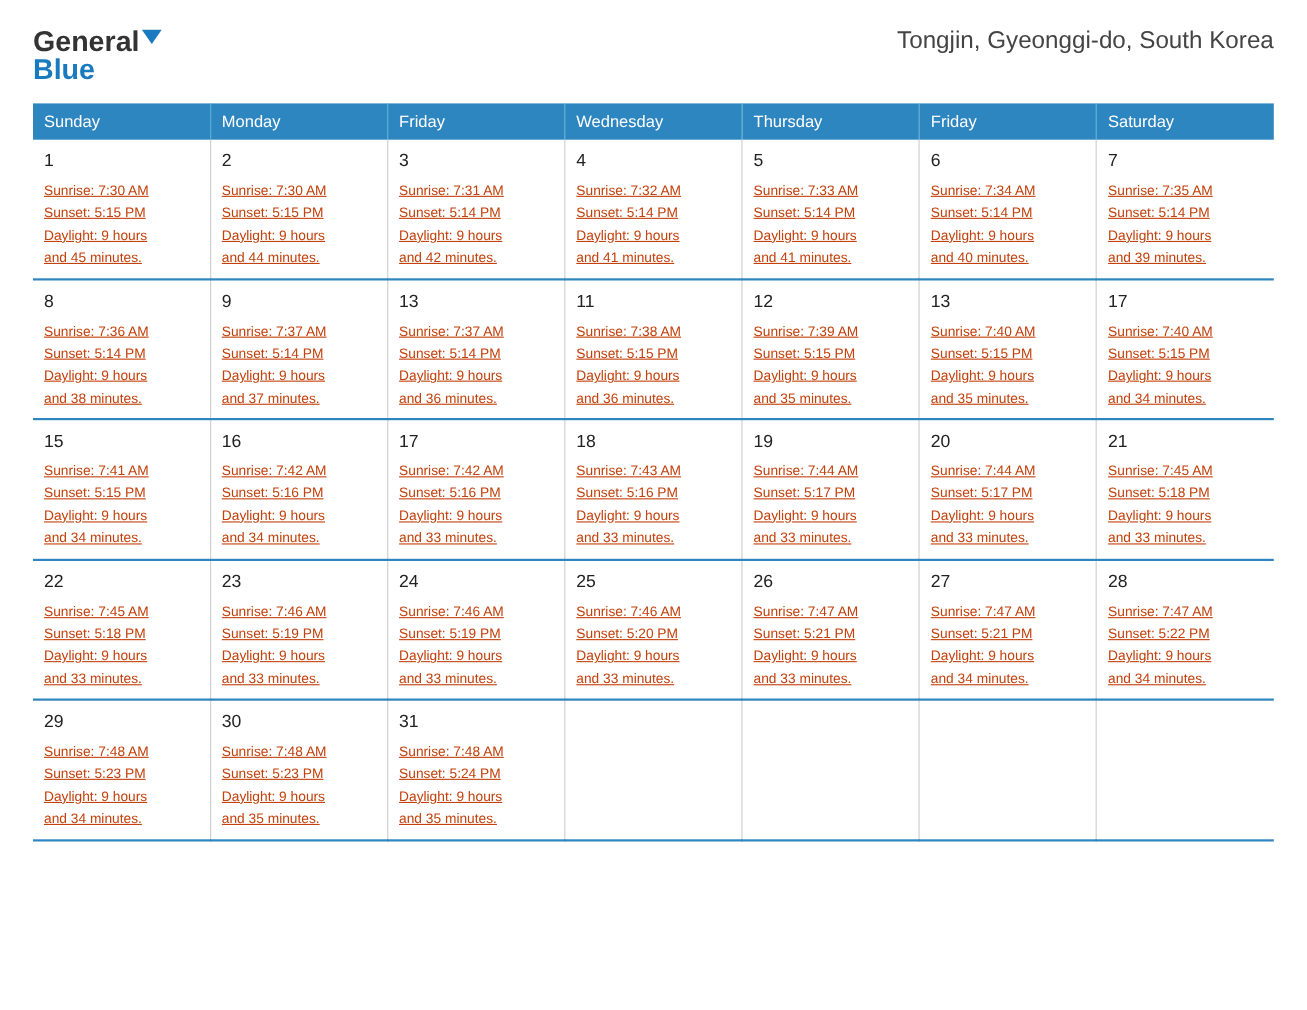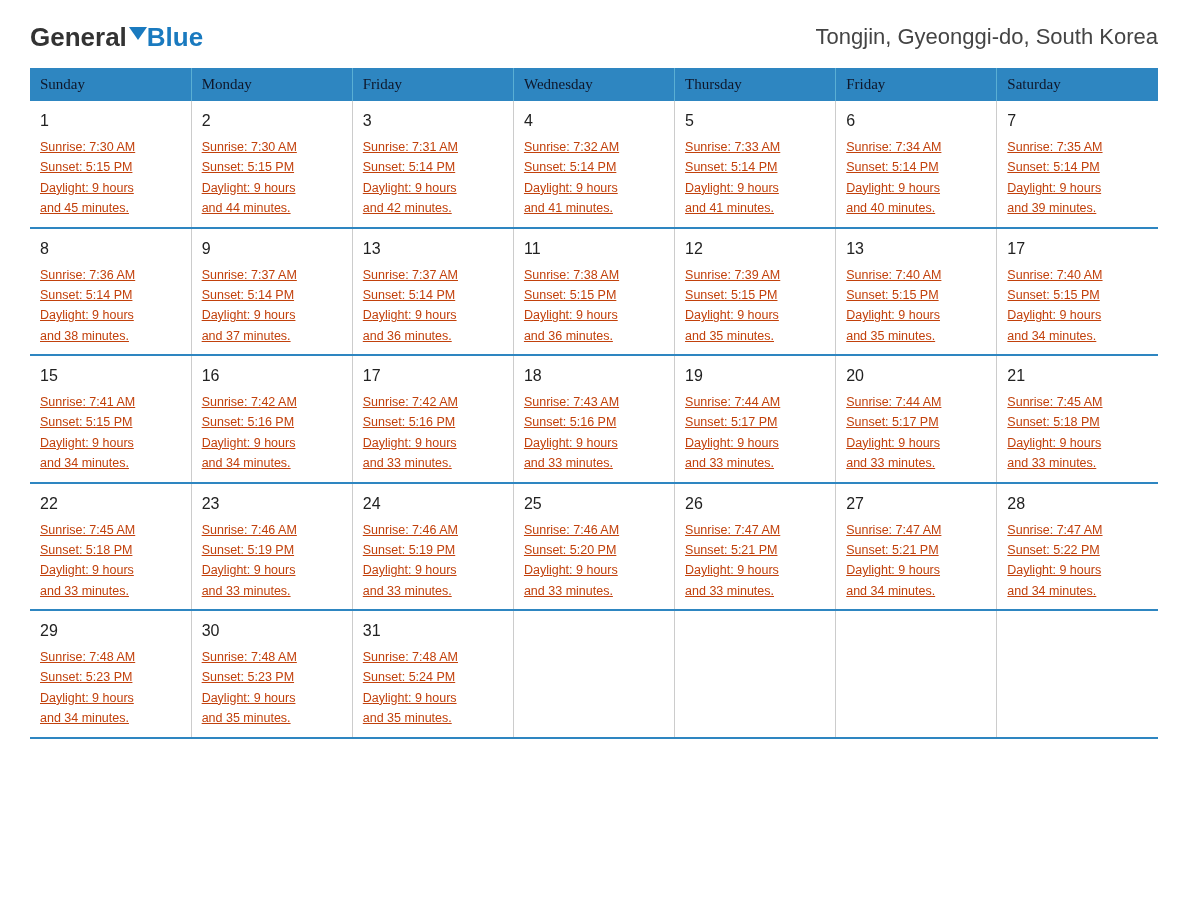--- a/index.html
+++ b/index.html
@@ -11,21 +11,21 @@
       min-height: 918px;
     }
     .header {
       display: flex;
       justify-content: space-between;
       align-items: flex-start;
       margin-bottom: 18px;
     }
     .logo {
       display: flex;
-      flex-direction: row;
+      flex-direction: column;
       align-items: flex-start;
     }
     .logo-general {
       font-size: 26px;
       font-weight: bold;
       color: #333;
       line-height: 1;
     }
     .logo-blue {
       font-size: 26px;
@@ -59,27 +59,26 @@
       font-weight: normal;
       color: #444;
     }
     table {
       width: 100%;
       border-collapse: collapse;
       font-size: 13px;
     }
     thead tr th {
       background-color: #2e86c1;
-      color: #0f172a;
+      color: #ffffff;
       padding: 8px 10px;
       text-align: left;
       font-size: 15px;
       font-weight: normal;
       border-right: 1px solid #5aafd4;
-      font-family: Liberation Serif, serif;
     }
     thead tr th:last-child { border-right: none; }
     tbody tr {
       border-bottom: 2px solid #2e86c1;
     }
     tbody tr td {
       vertical-align: top;
       padding: 8px 10px;
       border-right: 1px solid #ccc;
       min-height: 90px;

